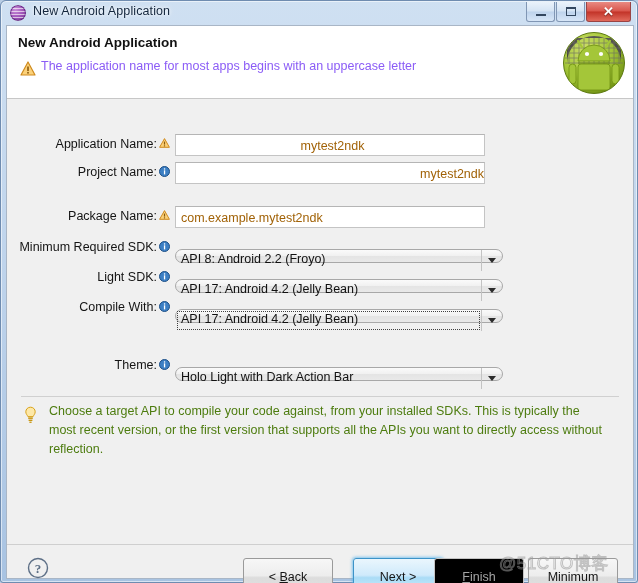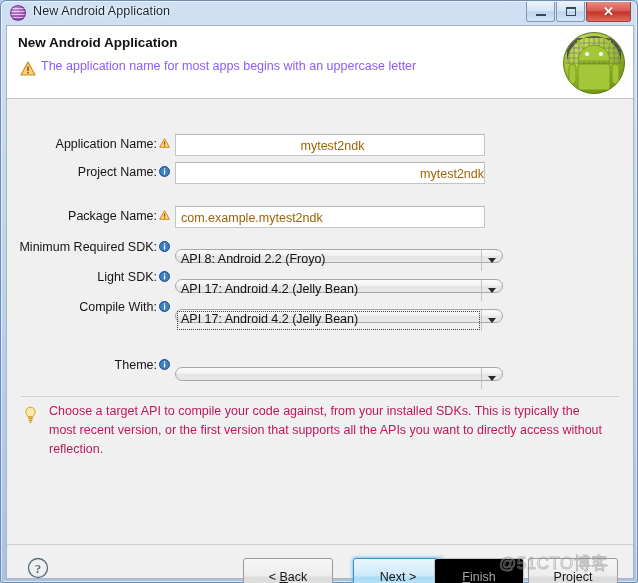--- a/index.html
+++ b/index.html
@@ -166,21 +166,21 @@
 
   
   #tip-sep {
     position: absolute; left: 14px; top: 370px;
     width: 598px; height: 1px; background: #d0d0d0;
   }
   #tip-bulb { position: absolute; left: 17px; top: 380px; }
   #tip-text {
     position: absolute; left: 42px; top: 376px;
     width: 560px;
-    font-size: 12.5px; color: #be185d;
+    font-size: 12.5px; color: #4d7c0f;
     line-height: 19px;
   }
 
   
   #btnbar-sep {
     position: absolute; left: 0; top: 518px;
     width: 626px; height: 1px; background: #cfcfcf;
   }
   #help-icon { position: absolute; left: 20px; top: 531px; }
 
@@ -391,20 +391,21 @@
     <div class="row" style="left:0; top:301px; width:500px;margin-top:28px;">
       <div class="label-wrap">
         <span class="lbl">Theme:</span>
       </div>
       <svg class="mini-icon" width="11" height="11" viewBox="0 0 11 11">
         <circle cx="5.5" cy="5.5" r="5" fill="#3c7fc4" stroke="#1d4f86" stroke-width="1"></circle>
         <rect x="4.9" y="4.3" width="1.3" height="4.1" fill="#ffffff"></rect>
         <rect x="4.9" y="2.3" width="1.3" height="1.3" fill="#ffffff"></rect>
       </svg>
       <div class="combo">
+        <span class="cval">Holo Light with Dark Action Bar</span>
         <span class="carrow">
             <i></i>
           </span>
       </div>
     </div>
 
     <div id="tip-sep"></div>
     <svg id="tip-bulb" width="13" height="18" viewBox="0 0 13 18">
       <path d="M6.5 1.2 C9.3 1.2 11.2 3.3 11.2 5.8 C11.2 8 9.6 9.2 9.1 10.6 L3.9 10.6 C3.4 9.2 1.8 8 1.8 5.8 C1.8 3.3 3.7 1.2 6.5 1.2 Z" fill="#fde8a8" stroke="#d9a21a" stroke-width="1"></path>
       <rect x="4.2" y="11.4" width="4.6" height="1.5" fill="#c8960f"></rect>
@@ -423,20 +424,20 @@
     <div class="dlgbtn" style="left:236px; width:90px;">
       <span>&lt;&nbsp;<u>B</u>ack</span>
     </div>
     <div class="dlgbtn primary" style="left:346px; width:90px;">
       <span>Next &gt;</span>
     </div>
     <div class="dlgbtn disabled" style="left:427px; width:90px;">
       <span><u>F</u>inish</span>
     </div>
     <div class="dlgbtn" style="left:521px; width:90px;">
-      <span>Project</span>
+      <span>Minimum</span>
     </div>
 
   </div>
 
   <div id="watermark">@51CTO博客</div>
 
 </div>
 
 </body></html>

